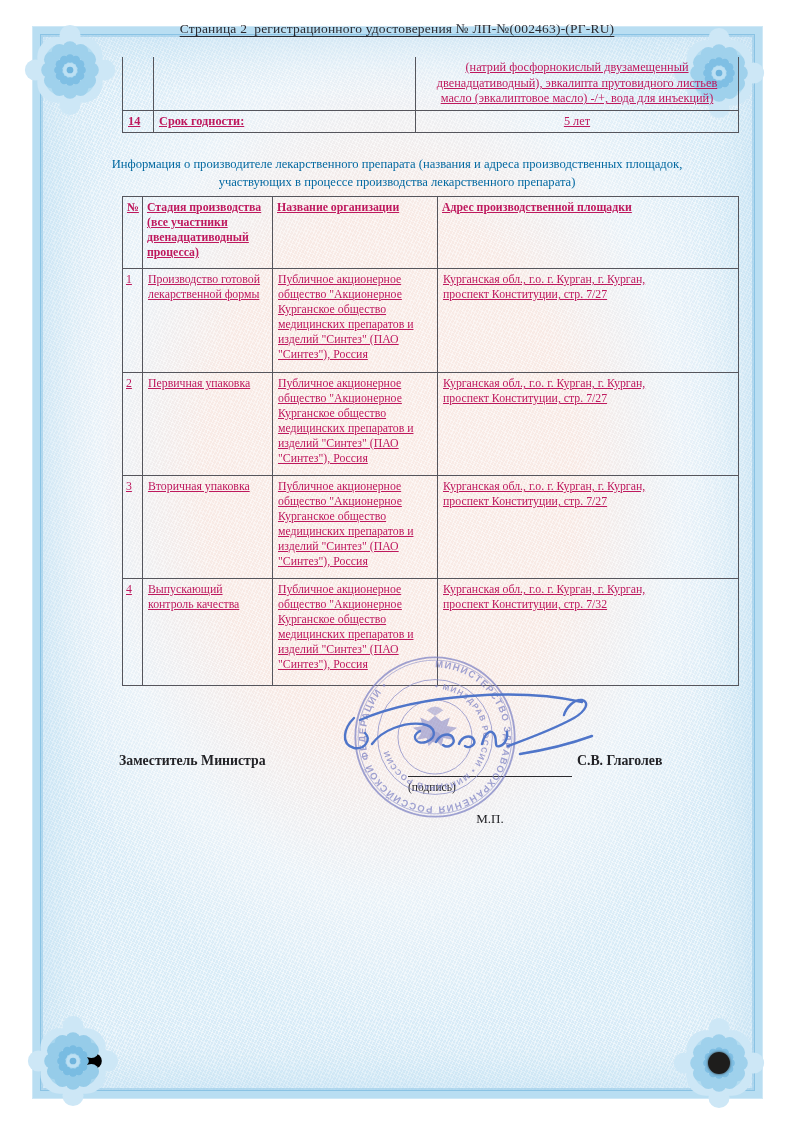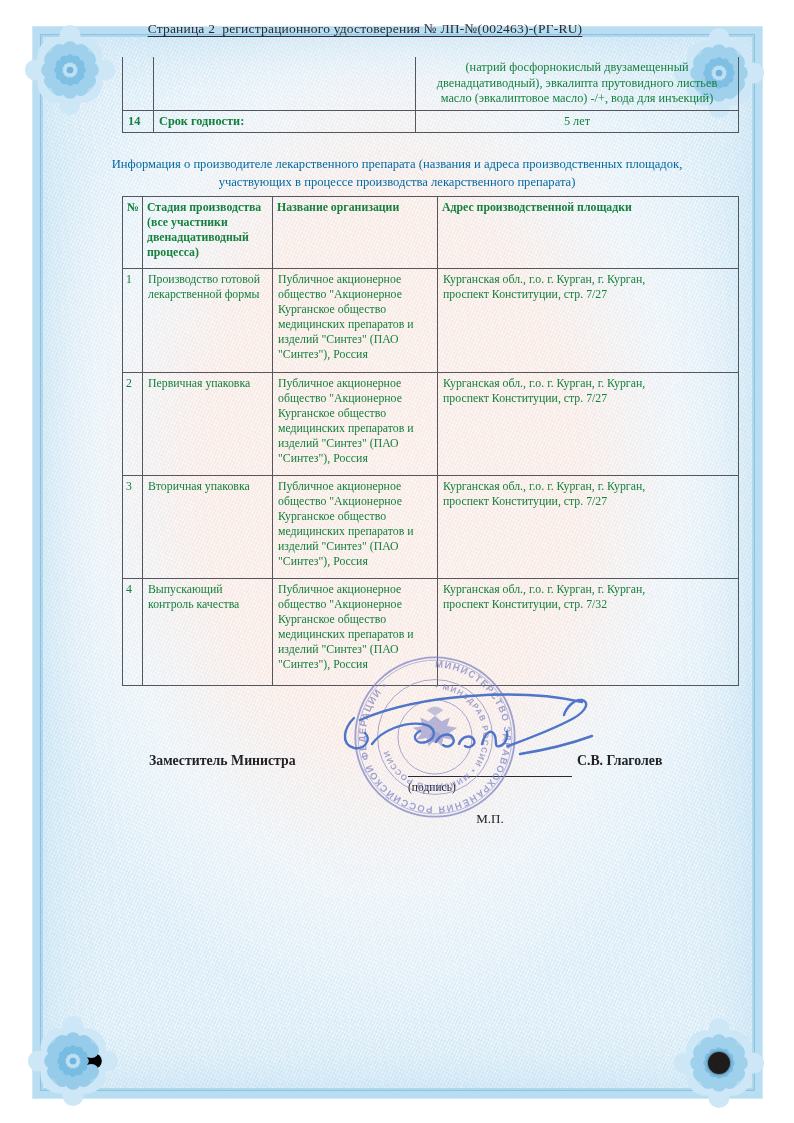--- a/index.html
+++ b/index.html
@@ -34,25 +34,26 @@
     position:absolute;left:708px;top:1052px;width:22px;height:22px;border-radius:50%;
     background:#1e1d1c;box-shadow:0 0 2px 1px rgba(30,29,28,.4);z-index:5;
   }
   
   .content{position:absolute;inset:0;z-index:2;}
   .page-title{
     position:absolute;left:0;top:21px;width:730px;text-align:center;
     font-size:13.5px;letter-spacing:.2px;
     text-decoration:underline;text-underline-offset:3px;
     color:#2a2a30;
+    padding-left:32px;
   }
   
   table{border-collapse:collapse;table-layout:fixed;}
   td,th{border:1px solid #55555c;vertical-align:top;text-align:left;
-        font-size:11.8px;line-height:1.27;padding:3px 5px;color:#15803d;}
+        font-size:11.8px;line-height:1.27;padding:3px 5px;color:#be185d;text-decoration:underline;}
   .toptable{position:absolute;left:122px;top:57px;width:616px;}
   .toptable td{font-size:12.3px;}
   .toptable .no-top{border-top:none;}
   .toptable .val{text-align:center;}
   .col-num{width:31px;}
   .col-label{width:262px;}
   .col-value{width:323px;}
   .b{font-weight:bold;}
   .maintable{position:absolute;left:122px;top:196px;width:616px;}
   .maintable th{font-weight:bold;vertical-align:top;padding:3px 4px;}
@@ -60,21 +61,21 @@
   .m-stage{width:130px;}
   .m-org{width:165px;}
   .m-addr{width:301px;}
   .org-w{max-width:152px;}
   .addr-w{max-width:218px;}
   .intro{
     position:absolute;left:92px;top:156px;width:610px;text-align:center;
     font-size:12.6px;line-height:1.4;color:#0369a1;
   }
   
-  .post-title{position:absolute;left:119px;top:753px;font-size:13.8px;font-weight:bold;margin-left:30px;}
+  .post-title{position:absolute;left:119px;top:753px;font-size:13.8px;font-weight:bold;}
   .signer-name{position:absolute;left:577px;top:753px;font-size:13.8px;font-weight:bold;}
   .sig-line{position:absolute;left:408px;top:752px;width:164px;height:24px;border-bottom:1.4px solid #2a2a2e;}
   .sig-caption{position:absolute;left:408px;top:781px;width:164px;font-size:11.5px;}
   .mp-caption{position:absolute;left:408px;top:811px;width:164px;text-align:center;font-size:13px;}
   
   .seal{position:absolute;left:347px;top:649px;width:176px;height:176px;z-index:3;
         opacity:.72;filter:blur(.35px);}
   .seal text{fill:#7d82c4;font-family:"Liberation Sans",sans-serif;font-weight:bold;}
   .handsign{position:absolute;left:330px;top:680px;width:280px;height:100px;z-index:4;}
 </style>

